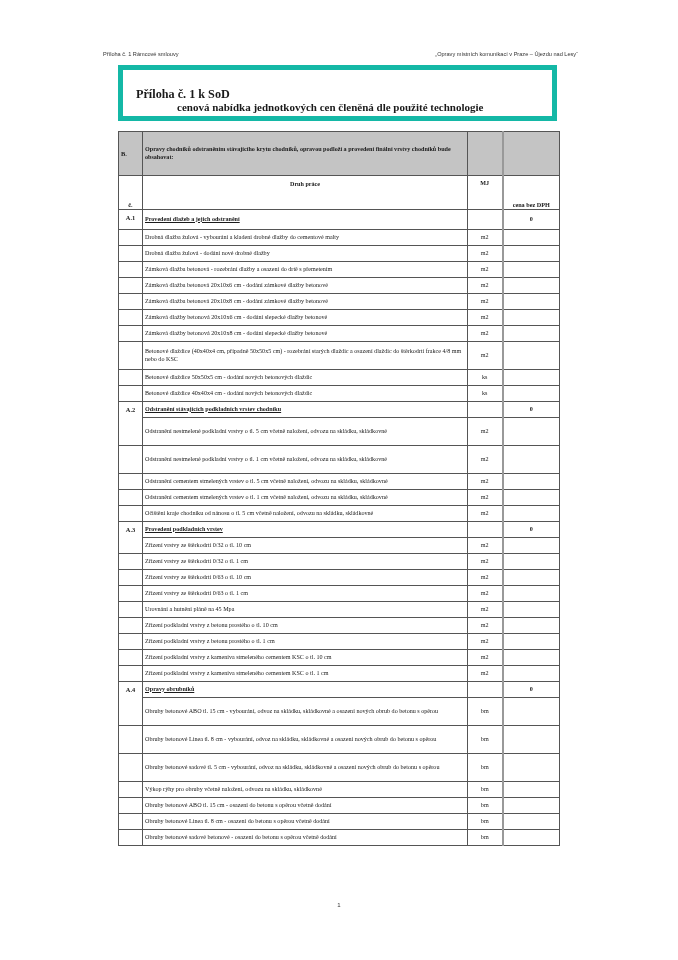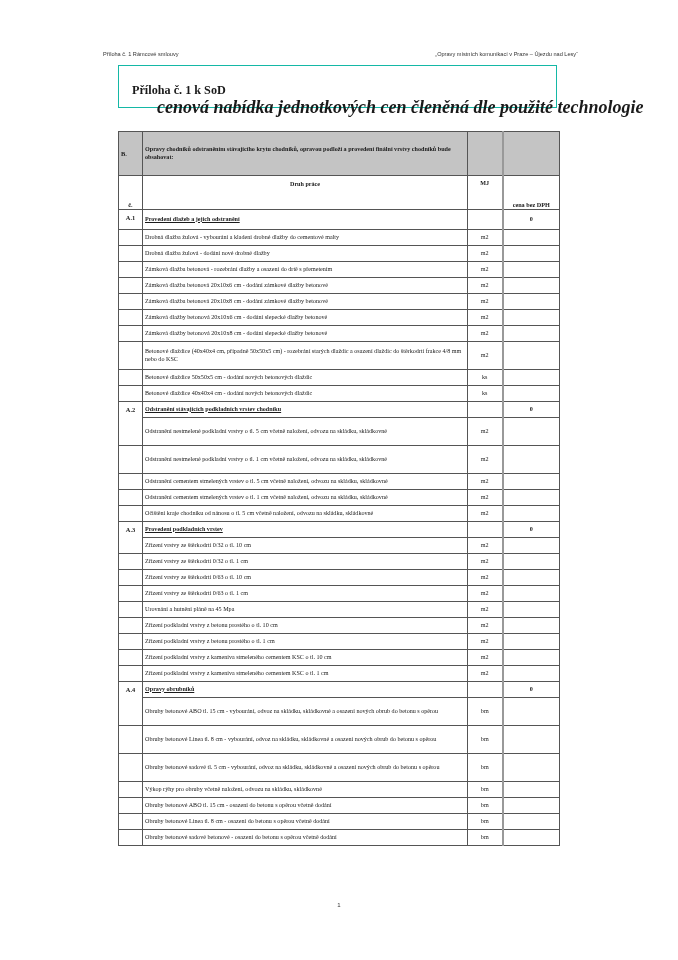--- a/index.html
+++ b/index.html
@@ -1,22 +1,22 @@
 <!DOCTYPE html>
 <html><head>
 <meta charset="utf-8">
 <style>
   html, body { margin: 0; padding: 0; background: #ffffff; }
   body { width: 678px; height: 960px; position: relative; overflow: hidden; font-family: "Liberation Serif", serif; color: #1a1a1a; }
   .hdr { position: absolute; top: 51px; font-family: "Liberation Sans", sans-serif; font-size: 5.6px; color: #333; }
   .hdr-left { left: 103px; }
   .hdr-right { right: 100px; }
-  .title-box { position: absolute; left: 118px; top: 65px; width: 439px; height: 43px; border: 1px solid #14b8a6; box-sizing: border-box; }
+  .title-box { position: absolute; left: 118px; top: 65px; width: 439px; height: 56px; border: 5px solid #14b8a6; box-sizing: border-box; }
   .title-1 { position: absolute; left: 13px; top: 17px; font-weight: bold; font-size: 12.2px; white-space: nowrap; }
-  .title-2 { position: absolute; left: 38px; top: 31px; font-weight: bold; font-size: 18px; white-space: nowrap; font-style: italic; }
+  .title-2 { position: absolute; left: 54px; top: 31px; font-weight: bold; font-size: 11px; white-space: nowrap; }
   table.main { position: absolute; left: 118px; top: 131px; width: 441px; border-collapse: collapse; border: 1.5px solid #333; table-layout: fixed; }
   table.main td { border: 1px solid #555; font-size: 6.1px; padding: 0 2px; vertical-align: middle; line-height: 7.5px; }
   col.c-no { width: 24px; } col.c-desc { width: 325px; } col.c-mj { width: 35px; } col.c-price { width: 57px; }
   tr.section-b td { background: #c4c4c4; height: 43px; font-weight: bold; }
   tr.section-b td.no { font-size: 6.4px; }
   tr.colhead td { height: 28px; font-weight: bold; }
   tr.colhead td.no { vertical-align: bottom; padding-bottom: 1px; font-size: 6.4px; text-align: center; }
   tr.colhead td.desc { text-align: center; vertical-align: top; padding-top: 5px; }
   tr.colhead td.mj { text-align: center; vertical-align: top; padding-top: 4px; }
   tr.colhead td.price { text-align: center; vertical-align: bottom; padding-bottom: 1px; font-size: 6.2px; }

